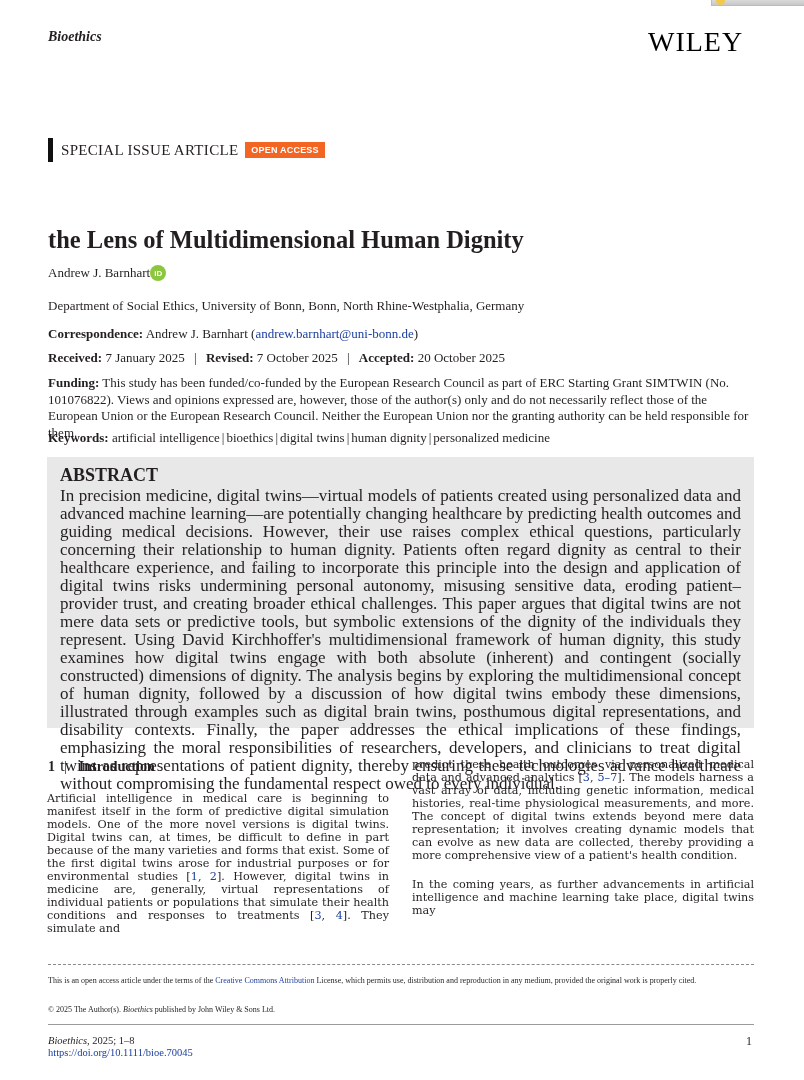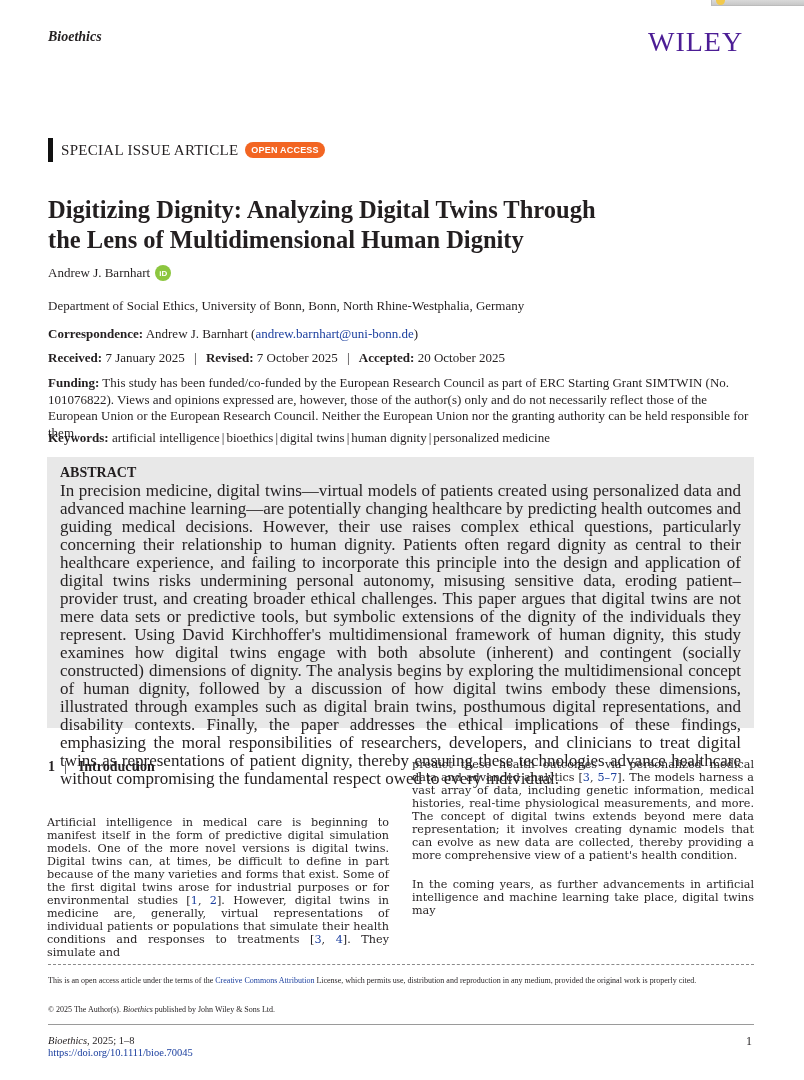--- a/index.html
+++ b/index.html
@@ -29,58 +29,58 @@
       background: #f2c94c;
     }
 
     .journal-name {
       left: 48px; top: 29px;
       font-size: 14px; font-weight: bold; font-style: italic;
     }
     .publisher-logo {
       left: 648px; top: 26px;
       font-size: 28px; letter-spacing: 1px;
-      color: #4c1d95;
+      color: #000000;
       font-family: "Liberation Serif", serif;
     }
 
     .article-type-row {
       left: 48px; top: 138px; height: 24px;
       display: flex; align-items: center;
     }
     .type-bar {
       width: 5px; height: 24px; background: #111; margin-right: 8px;
     }
     .article-type {
       font-size: 15px; font-weight: normal; letter-spacing: 0.3px;
     }
     .oa-badge {
       margin-left: 7px;
       background: #f26522;
       color: #fff;
       font-family: "Liberation Sans", "DejaVu Sans", sans-serif;
       font-size: 9px; font-weight: bold;
       padding: 3px 6px;
-      border-radius: 8px;
+      border-radius: 0;
       letter-spacing: 0.2px;
     }
 
     .title {
       left: 48px; top: 195px; width: 700px;
       font-size: 24.5px; font-weight: bold; line-height: 30px;
       margin: 0;
     }
 
     .author-row {
       left: 48px; top: 265px;
       display: flex; align-items: center;
       font-size: 13px;
     }
     .orcid {
-      margin-left: 5px; width: 16px; height: 16px; border-radius: 50%;
+      width: 16px; height: 16px; border-radius: 50%;
       background: #8cc63f; color: #fff;
       font-family: "Liberation Sans", sans-serif;
       font-size: 8px; font-weight: bold;
       display: inline-flex; align-items: center; justify-content: center;
     }
 
     .meta { left: 48px; font-size: 13px; }
     .affiliation { top: 298px; }
     .correspondence { top: 326px; }
     .dates { top: 350px; }
@@ -91,41 +91,41 @@
     .sep { margin: 0 6px; }
     .kw-sep { margin: 0 2px; }
 
     .abstract-box {
       left: 47px; top: 457px; width: 707px; height: 271px;
       background: #e8e8e8;
       box-sizing: border-box;
       padding: 8px 13px 0 13px;
     }
     .abstract-heading {
-      font-size: 14px; font-weight: bold; margin: 0 0 1px 0; font-family: Liberation Serif, serif;
+      font-size: 18px; font-weight: bold; margin: 0 0 1px 0; font-family: Liberation Serif, serif;
     }
     .abstract-text {
       font-size: 17px; line-height: 18px;
       text-align: justify; margin: 0;
     }
 
     .section-heading {
       left: 48px; top: 759px;
       font-size: 14px; font-weight: bold;
       display: flex;
     }
     .section-heading .num { width: 14px; }
     .section-heading .bar { margin: 0 12px 0 2px; font-weight: normal; }
 
     .col {
       width: 342px; font-size: 12.3px; line-height: 13px;
       text-align: justify; font-family: "DejaVu Serif", serif;
     }
     .col p { margin: 0; }
-    .col-left { left: 47px; top: 792px; font-size: 11.2px; margin-top: 24px; }
+    .col-left { left: 47px; top: 792px; font-size: 11.2px; }
     .col-right { left: 412px; top: 758px; font-size: 11.2px; }
     .col-right p + p { margin-top: 16px; }
     .ref { color: #1a3e9e; }
 
     .dotted-rule {
       left: 48px; top: 964px; width: 706px; height: 0;
       border-top: 1px dashed #8a8a8a;
     }
     .license {
       left: 48px; top: 973px; width: 706px;
@@ -158,21 +158,21 @@
 <div class="abs journal-name">Bioethics</div>
 <div class="abs publisher-logo">WILEY</div>
 
 <div class="abs article-type-row">
   <div class="type-bar"></div>
   <span class="article-type">SPECIAL ISSUE ARTICLE</span>
   <span class="oa-badge">OPEN ACCESS</span>
 </div>
 
 <h1 class="abs title">
-  <span>Digitizing Dignity: Analyzing Digital Twins Through</span><br>
+  <br>
   <span>the Lens of Multidimensional Human Dignity</span>
 </h1>
 
 <div class="abs author-row">
   <span>Andrew J. Barnhart</span>
   <span class="orcid">iD</span>
 </div>
 
 <div class="abs meta affiliation">Department of Social Ethics, University of Bonn, Bonn, North Rhine-Westphalia, Germany</div>
 

